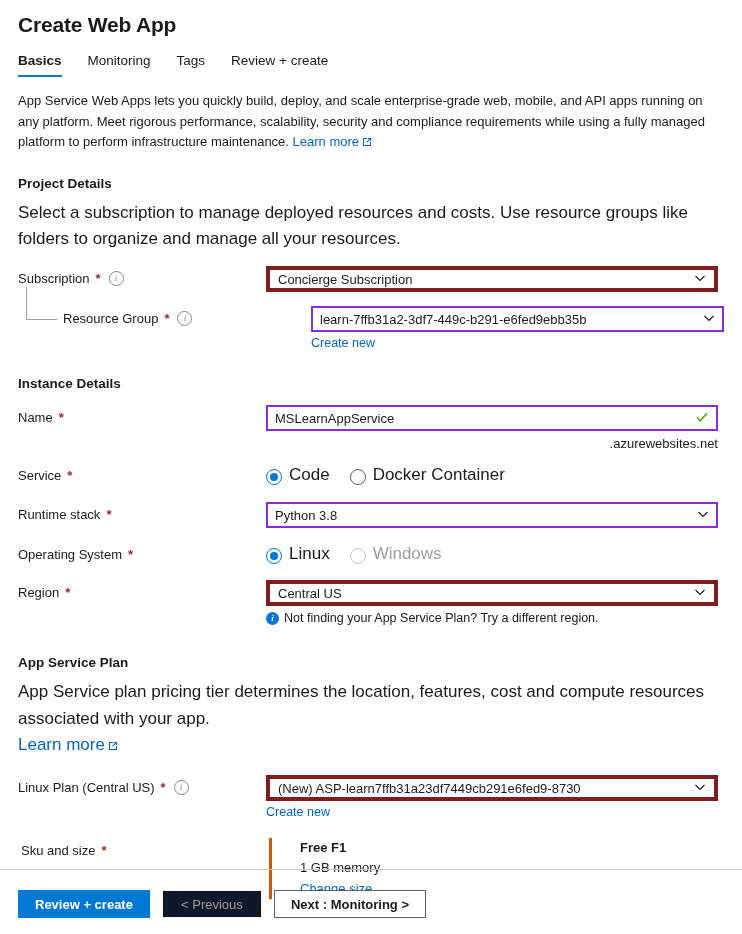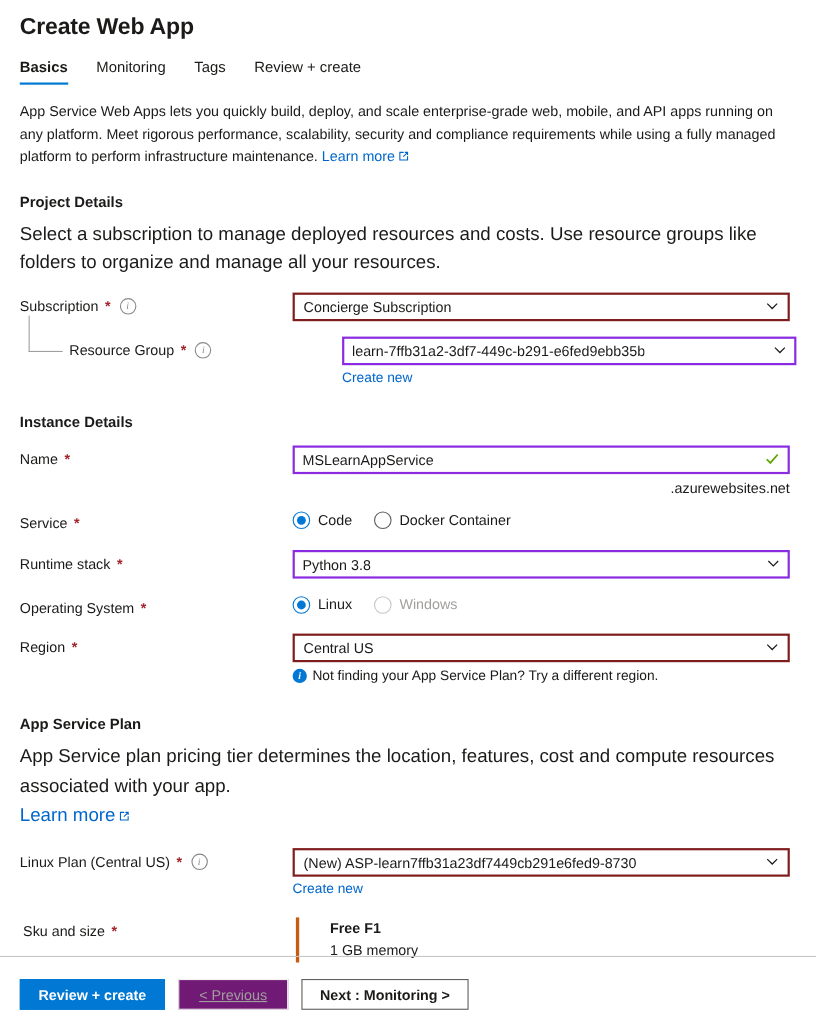--- a/index.html
+++ b/index.html
@@ -144,21 +144,21 @@
     border-left: 1px solid #a19f9d;
     border-bottom: 1px solid #a19f9d;
   }
 
   
   .select, .textbox {
     position: relative;
     box-sizing: border-box;
     width: 100%;
     height: 26px;
-    border: 2px solid #7f1d1d;
+    border: 4px solid #7f1d1d;
     background: #ffffff;
     display: flex;
     align-items: center;
     padding: 0 8px;
     font-size: 13px;
     color: #1b1a19;
     cursor: pointer;
   }
   .select.focused, .textbox.focused {
     border: 2px solid #8a2be2;
@@ -193,24 +193,24 @@
 
   
   .radio-group {
     display: flex;
     align-items: center;
     gap: 8px;
     padding-top: 2px;
   }
   .radio-opt {
     display: flex;
-    align-items: flex-start;
+    align-items: flex-end;
     gap: 7px;
     cursor: pointer;
-    font-size: 13px;
+    font-size: 17px;
     margin-right: 12px;
   }
   .radio-opt.disabled { cursor: default; color: #a19f9d; }
   .radio-dot {
     width: 16px;
     height: 16px;
     border-radius: 50%;
     border: 1px solid #605e5c;
     box-sizing: border-box;
     position: relative;
@@ -294,25 +294,24 @@
     border: 1px solid transparent;
     white-space: nowrap;
   }
   .btn-primary {
     background: #0078d4;
     color: #ffffff;
     font-weight: bold;
     border-color: #0078d4;
   }
   .btn-disabled {
-    background: #701a75;
+    background: #0f172a;
     color: #a19f9d;
     border-color: #f3f2f1;
     cursor: default;
-    text-decoration: underline;
   }
   .btn-default {
     background: #ffffff;
     color: #1b1a19;
     border: 1px solid #605e5c;
     font-weight: bold;
   }
 </style>
 </head>
 <body>
@@ -503,20 +502,21 @@
 
   <div class="row" style="margin-top:19px;justify-content:center;">
     <div class="label-cell">
       <span>Sku and size</span>
         <span class="req">*</span>
     </div>
     <div class="field-cell">
       <div class="sku-block">
         <div class="sku-title">Free F1</div>
         <div class="sku-mem">1 GB memory</div>
+        <div><span class="link">Change size</span></div>
       </div>
     </div>
   </div>
 
 </div>
 
 <div class="footer-divider"></div>
 
 <div class="footer">
   <button class="btn btn-primary">Review + create</button>

